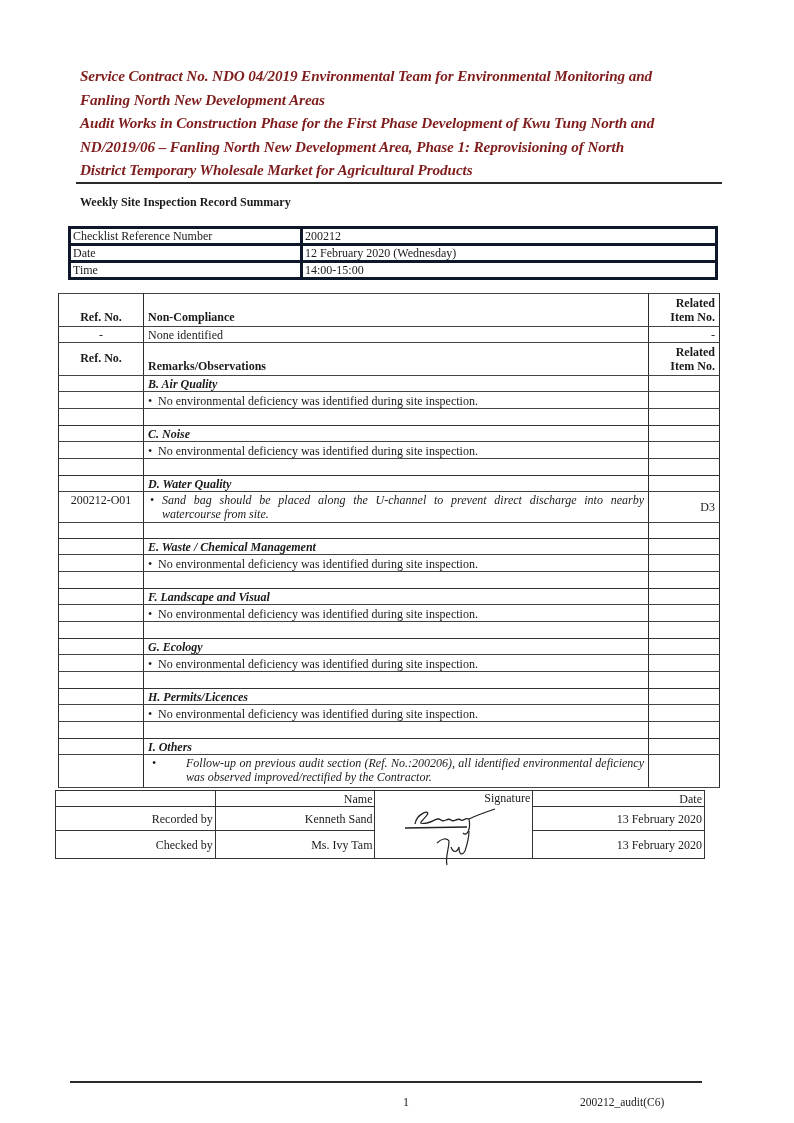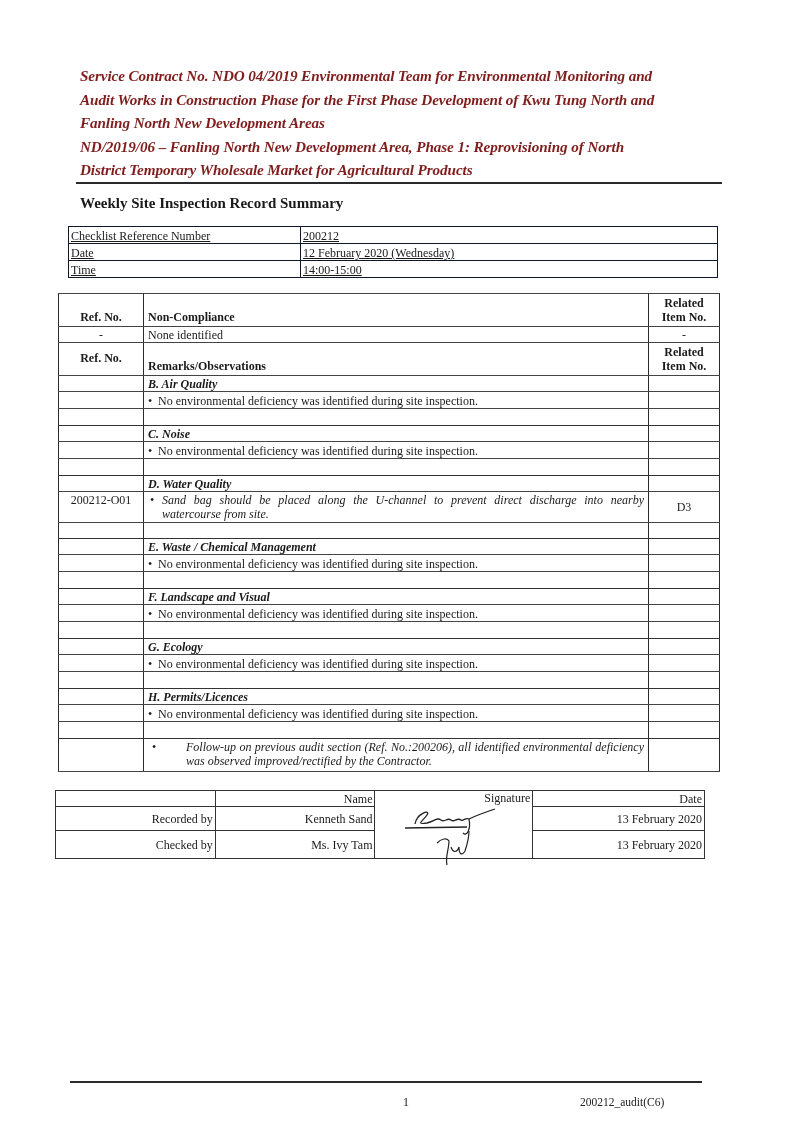--- a/index.html
+++ b/index.html
@@ -17,46 +17,45 @@
       font-size: 15.2px; line-height: 23.6px;
       letter-spacing: -0.1px;
       color: #7f1d1d;
     }
     .header-rule {
       position: absolute; left: 76px; top: 182px; width: 646px; height: 2px;
       background: #2a2a2a;
     }
     .summary-title {
       position: absolute; left: 80px; top: 195px;
-      font-weight: bold; font-size: 15px; color: #1a1a1a;
+      font-weight: bold; font-size: 12px; color: #1a1a1a;
     }
     table { border-collapse: collapse; }
     .info-table {
       position: absolute; left: 68px; top: 226px; width: 650px;
       font-size: 12px;
     }
     .info-table td {
-      border: 1px solid #0f172a;
+      border: 3px solid #0f172a;
       height: 17px; line-height: 14px; padding: 0 2px;
       vertical-align: bottom;
-      text-decoration: underline;
     }
     .info-table td.k { width: 232px; }
 
     .main-table {
       position: absolute; left: 58px; top: 293px; width: 662px;
       font-size: 12px;
     }
     .main-table td {
       border-left: 1.5px solid #2b2b2b; border-right: 1.5px solid #2b2b2b;
       border-top: 1px solid #444; border-bottom: 1px solid #444;
       padding: 0 4px; line-height: 14px; vertical-align: bottom;
     }
     .main-table td.ref { width: 85px; text-align: center; }
-    .main-table td.rel { width: 71px; text-align: center; }
+    .main-table td.rel { width: 71px; text-align: right; }
     .main-table .hdr td { font-weight: bold; }
     .main-table .hdr td.txt { font-weight: bold; }
     .main-table tr.h33 td { height: 33px; padding-bottom: 2px; }
     .main-table tr.h16 td { height: 16px; }
     .main-table tr.h17 td { height: 17px; }
     .main-table tr.sec td.txt { font-weight: bold; font-style: italic; }
     .main-table tr.gap td { border-bottom: 1px solid #333; }
     .bullet { display: inline-block; width: 10px; }
     .main-table td.multi { vertical-align: top; padding-top: 1px; }
     .multi .bl { display: flex; }
@@ -91,22 +90,22 @@
     }
     .footer.left { left: 74px; margin-top: 32px; }
     .footer.center { left: 403px; font-size: 12px; top: 1095px; }
     .footer.right { left: 580px; font-size: 11.5px; top: 1096px; }
   </style>
 </head>
 <body>
 
 <div class="header-block">
   <div>Service Contract No. NDO 04/2019 Environmental Team for Environmental Monitoring and</div>
+  <div>Fanling North New Development Areas</div>
   <div>Audit Works in Construction Phase for the First Phase Development of Kwu Tung North and</div>
-  <div>Fanling North New Development Areas</div>
   <div>ND/2019/06 – Fanling North New Development Area, Phase 1: Reprovisioning of North</div>
   <div>District Temporary Wholesale Market for Agricultural Products</div>
 </div>
 <div class="header-rule"></div>
 
 <div class="summary-title">Weekly Site Inspection Record Summary</div>
 
 <table class="info-table">
   <tbody>
       <tr>
@@ -254,20 +253,25 @@
     <td class="ref"></td>
     <td><span class="bullet">•</span><span>No environmental deficiency was identified during site inspection.</span></td>
     <td class="rel"></td>
   </tr>
   <tr class="gap h17">
         <td class="ref"></td>
         <td></td>
         <td class="rel"></td>
       </tr>
 
+  <tr class="sec h16">
+    <td class="ref"></td>
+    <td class="txt">I. Others</td>
+    <td class="rel"></td>
+  </tr>
   <tr>
     <td class="ref multi" style="height:33px;"></td>
     <td class="multi">
       <div class="bl wide">
             <span class="bdot">•</span>
             <span class="btext">Follow-up on previous audit section (Ref. No.:200206), all identified environmental deficiency was observed improved/rectified by the Contractor.</span>
           </div>
     </td>
     <td class="rel"></td>
   </tr>

